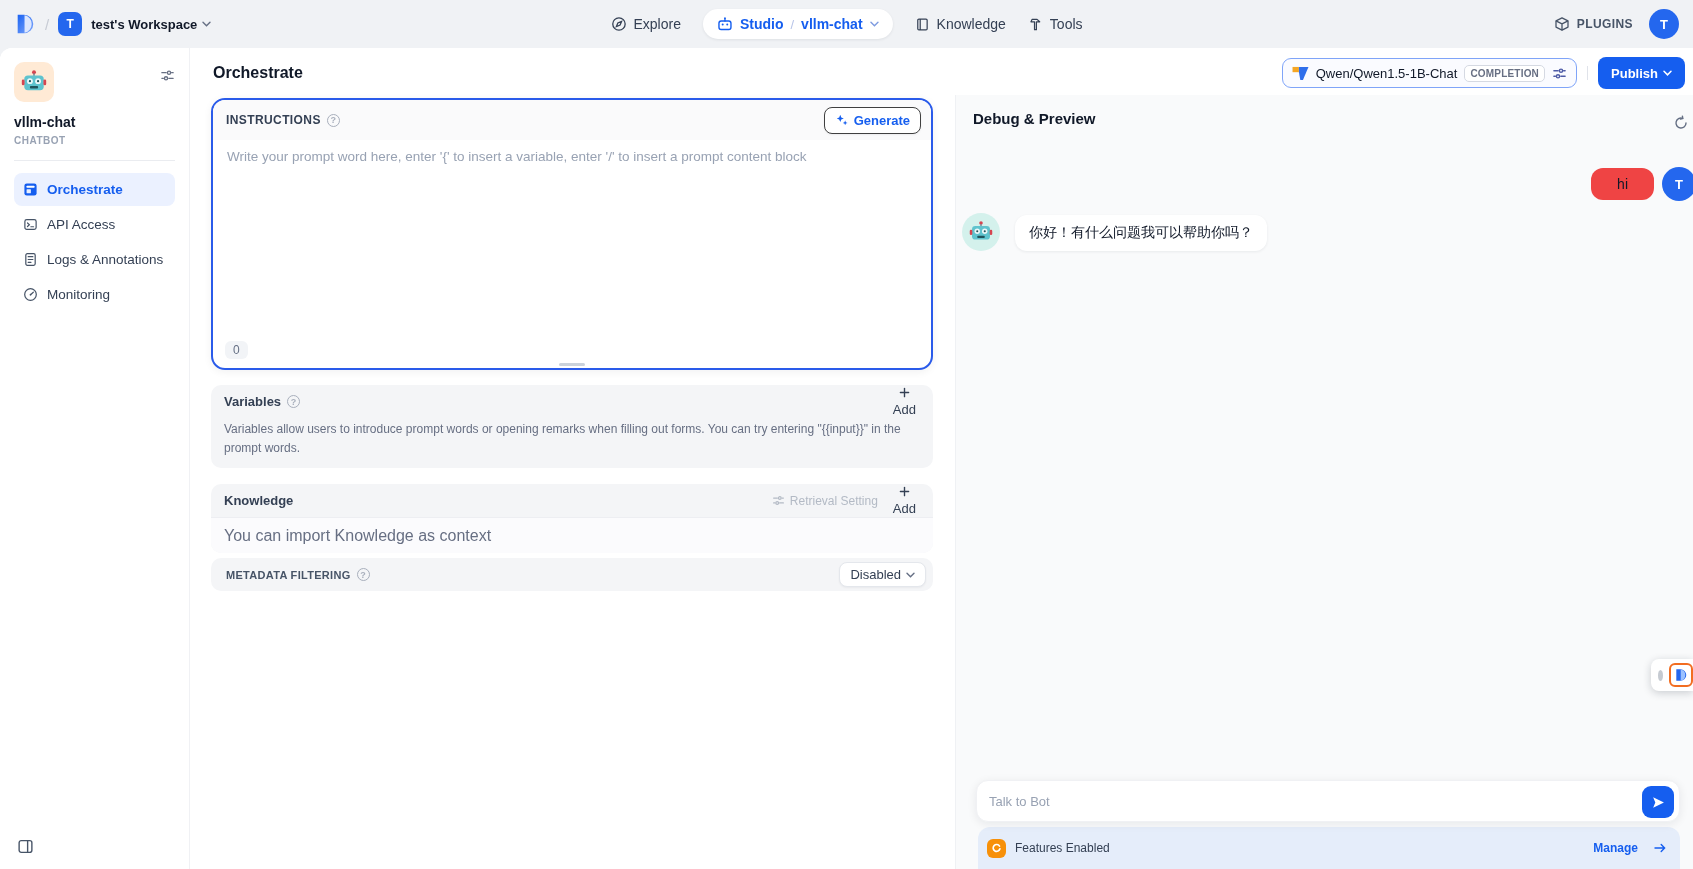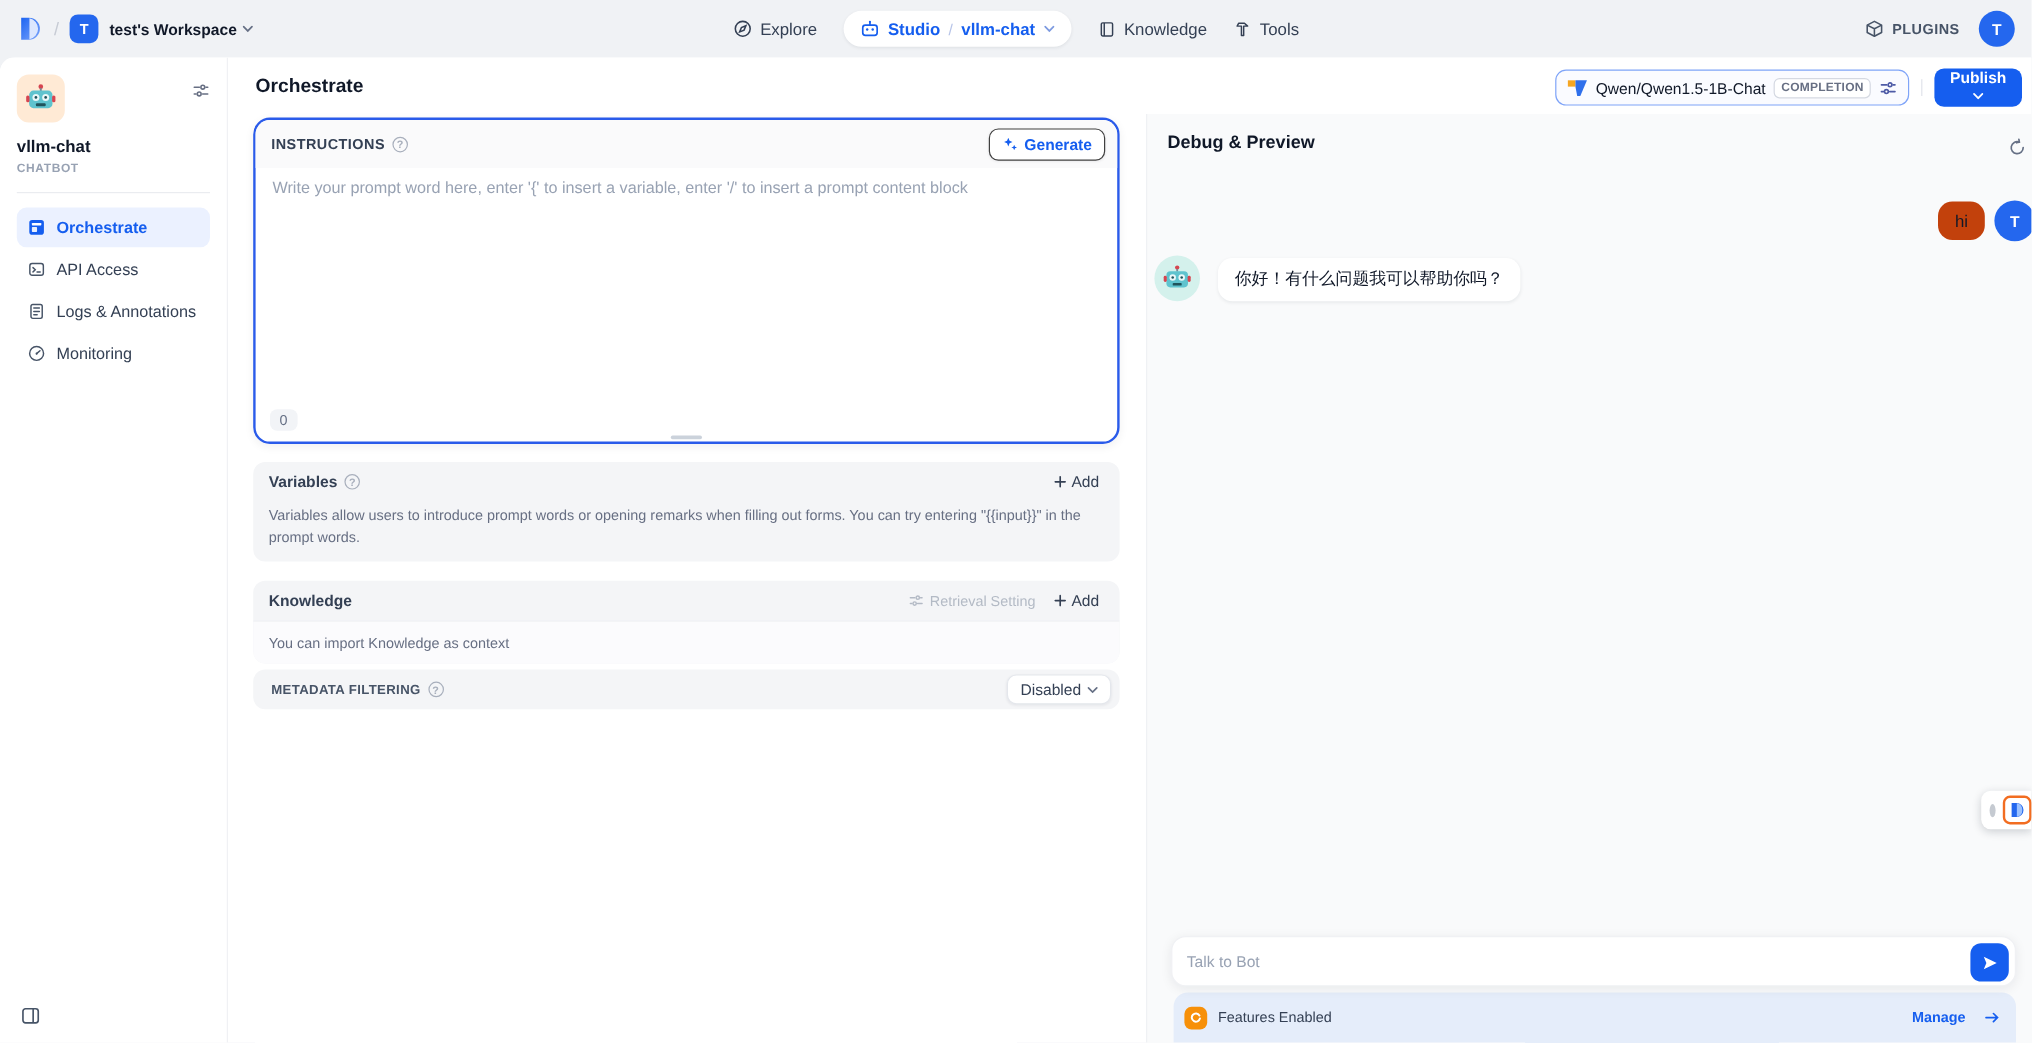--- a/index.html
+++ b/index.html
@@ -43,55 +43,55 @@
   .collapse-btn { position:absolute; left:17px; bottom:14px; cursor:pointer; }
 
   
   .main-header { position:absolute; left:190px; right:0; top:0; height:50px; display:flex; align-items:center; padding:0 8px 0 23px; background:#fff; }
   .page-title { font-size:16px; font-weight:700; color:#101828; }
   .header-right { margin-left:auto; display:flex; align-items:center; gap:10px; }
   .model-pill { height:30px; display:flex; align-items:center; gap:7px; padding:0 9px; border:1px solid #7FA4F8; background:#FAFBFF; border-radius:9px; cursor:pointer; }
   .model-name { font-size:13px; font-weight:500; color:#101828; }
   .model-mode { font-size:10px; font-weight:600; color:#676F83; letter-spacing:.2px; border:1px solid #D5D9E2; background:#fff; border-radius:5px; padding:2px 5px; }
   .vdiv { width:1px; height:14px; background:#E0E3EA; }
-  .publish-btn { height:32px; display:flex; align-items:center; gap:5px; padding:0 13px; background:#155EEF; border-radius:8px; color:#fff; font-size:13px; font-weight:600; cursor:pointer;flex-direction:column; }
+  .publish-btn { height:32px; display:flex; align-items:center; gap:5px; padding:0 13px; background:#155EEF; border-radius:8px; color:#fff; font-size:13px; font-weight:600; cursor:pointer; }
 
   
   .left-col { position:absolute; left:211px; top:50px; width:722px; }
   .ins-panel { position:relative; height:272px; border:2px solid #2A5BEA; border-radius:14px; background:#fff; box-shadow:0 2px 8px rgba(16,24,40,.06); overflow:visible; }
   .ins-header { height:40px; display:flex; align-items:center; padding:0 10px 0 13px; background:#FAFAFB; border-radius:12px 12px 0 0; }
   .ins-title { font-size:12px; font-weight:700; letter-spacing:.4px; color:#344054; }
   .info-ic { width:13px; height:13px; border:1.2px solid #A8AFBC; border-radius:50%; color:#A8AFBC; font-size:9px; font-weight:700; display:inline-flex; align-items:center; justify-content:center; margin-left:6px; }
   .info-ic::after { content:"?"; }
   .generate-btn { margin-left:auto; display:flex; align-items:center; gap:5px; padding:5px 10px; border:1px solid #404040; border-radius:8px; background:#fff; box-shadow:0 1px 2px rgba(16,24,40,.06); font-size:13px; font-weight:600; color:#155EEF; cursor:pointer; }
   .ins-textarea { width:100%; height:170px; border:none; outline:none; resize:none; padding:9px 14px; font-family:"Liberation Sans","DejaVu Sans",sans-serif; font-size:13.5px; color:#000000; background:transparent; }
   .ins-textarea::placeholder { color:#98A2B3; }
   .char-badge { position:absolute; left:12px; bottom:9px; background:#F2F4F7; border-radius:6px; padding:2px 8px; font-size:12px; color:#667085; }
   .drag-handle { position:absolute; bottom:2px; left:50%; transform:translateX(-50%); width:26px; height:3px; border-radius:2px; background:#CBD2DB; cursor:ns-resize; }
 
   .section-card { background:#F4F5F7; border-radius:10px; }
   .sec-header { height:33px; display:flex; align-items:center; padding:0 12px 0 13px; }
   .sec-title { font-size:13px; font-weight:700; color:#344054; }
   .sec-actions { margin-left:auto; display:flex; align-items:center; gap:10px; }
-  .add-btn { display:flex; align-items:center; gap:4px; font-size:13px; font-weight:500; color:#344054; cursor:pointer; padding:3px 5px; border-radius:6px; }
+  .add-btn { display:flex; align-items:center; gap:4px; font-size:13px; font-weight:500; color:#344054; cursor:pointer; padding:3px 5px; border-radius:6px;flex-direction:column; }
   .retrieval-btn { display:flex; align-items:center; gap:5px; font-size:12px; font-weight:500; color:#B3BAC5; cursor:default; }
   .variables-card { margin-top:15px; height:83px; }
   .sec-desc { padding:2px 14px 0 13px; font-size:12px; line-height:1.55; color:#676F83; }
   .knowledge-card { margin-top:16px; height:69px; overflow:hidden; }
-  .knowledge-body { height:36px; background:#FBFBFD; border-top:1px solid #EDEEF2; display:flex; align-items:center; padding:0 13px; font-size:12px; color:#676F83; }
+  .knowledge-body { height:36px; background:#FBFBFD; border-top:1px solid #EDEEF2; display:flex; align-items:center; padding:0 13px; font-size:16px; color:#676F83; }
   .metadata-card { margin-top:5px; height:33px; display:flex; align-items:center; padding:0 7px 0 15px; }
   .meta-title { font-size:11px; font-weight:700; letter-spacing:.3px; color:#475467; }
   .disabled-btn { margin-left:auto; display:flex; align-items:center; gap:5px; background:#fff; border:1px solid #E4E7EC; border-radius:8px; padding:4px 10px; font-size:13px; font-weight:500; color:#344054; box-shadow:0 1px 2px rgba(16,24,40,.05); cursor:pointer; }
 
   
   .debug-panel { position:absolute; left:955px; right:0; top:47px; bottom:0; background:#F9FAFB; border-left:1px solid #EFF1F4; }
   .debug-title { position:absolute; top:15px; left:17px; font-size:15px; font-weight:700; color:#101828; }
   .restart-btn { position:absolute; top:20px; right:4px; cursor:pointer; }
   .msg-user { position:absolute; top:72px; right:0; display:flex; align-items:flex-start; gap:8px; }
-  .bubble-user { background:#c2410c; border-radius:12px; padding:8px 14px; font-size:14px; color:#101828; margin-top:1px; }
+  .bubble-user { background:#ef4444; border-radius:12px; padding:8px 26px; font-size:14px; color:#101828; margin-top:1px; }
   .chat-avatar-user { width:34px; height:34px; border-radius:50%; background:#2467EE; color:#fff; font-size:13px; font-weight:600; display:flex; align-items:center; justify-content:center; margin-right:-3px; flex:none; }
   .msg-bot { position:absolute; top:118px; left:6px; display:flex; align-items:flex-start; gap:15px; }
   .chat-avatar-bot { width:38px; height:38px; border-radius:50%; background:#D4F1EC; display:flex; align-items:center; justify-content:center; flex:none; }
   .bubble-bot { background:#fff; border-radius:12px; padding:9px 14px; font-size:14px; color:#101828; box-shadow:0 1px 3px rgba(16,24,40,.07); margin-top:2px; }
   .chat-input-wrap { position:absolute; left:20px; right:13px; bottom:47px; height:42px; background:#fff; border:1px solid #F0F1F4; border-radius:12px; box-shadow:0 2px 10px rgba(16,24,40,.08); display:flex; align-items:center; padding:0 46px 0 12px; z-index:2; }
   .chat-input { border:none; outline:none; width:100%; font-family:"Liberation Sans","DejaVu Sans",sans-serif; font-size:13px; color:#344054; background:transparent; }
   .chat-input::placeholder { color:#98A2B3; }
   .send-btn { position:absolute; right:5px; top:5px; width:32px; height:32px; border-radius:9px; background:#155EEF; display:flex; align-items:center; justify-content:center; cursor:pointer; }
   .features-bar { position:absolute; left:22px; right:13px; bottom:0; height:42px; background:#E5EDFA; border-radius:12px 12px 0 0; display:flex; align-items:center; padding:0 14px 0 9px; }
   .features-ic { width:19px; height:19px; border-radius:6px; background:#F79009; display:flex; align-items:center; justify-content:center; }

